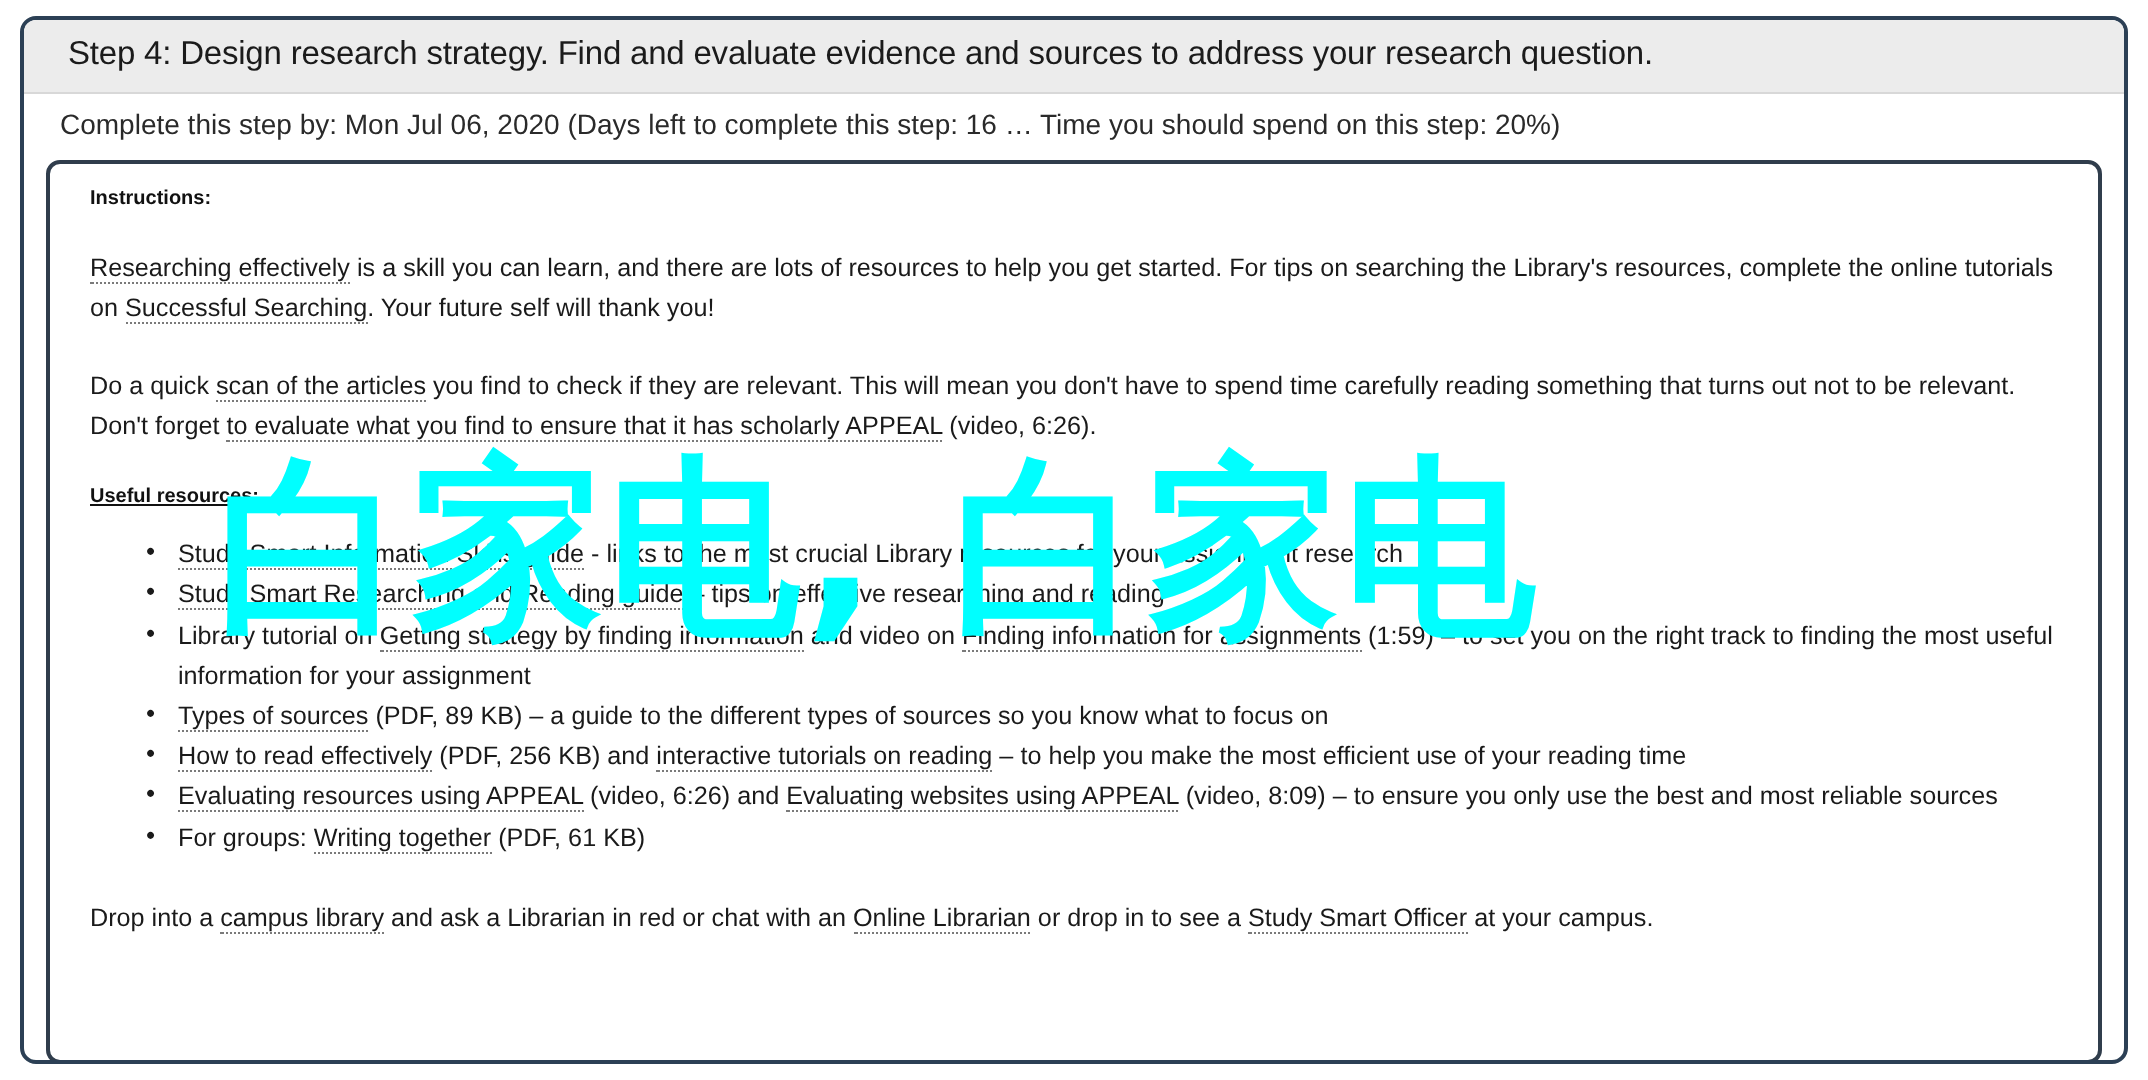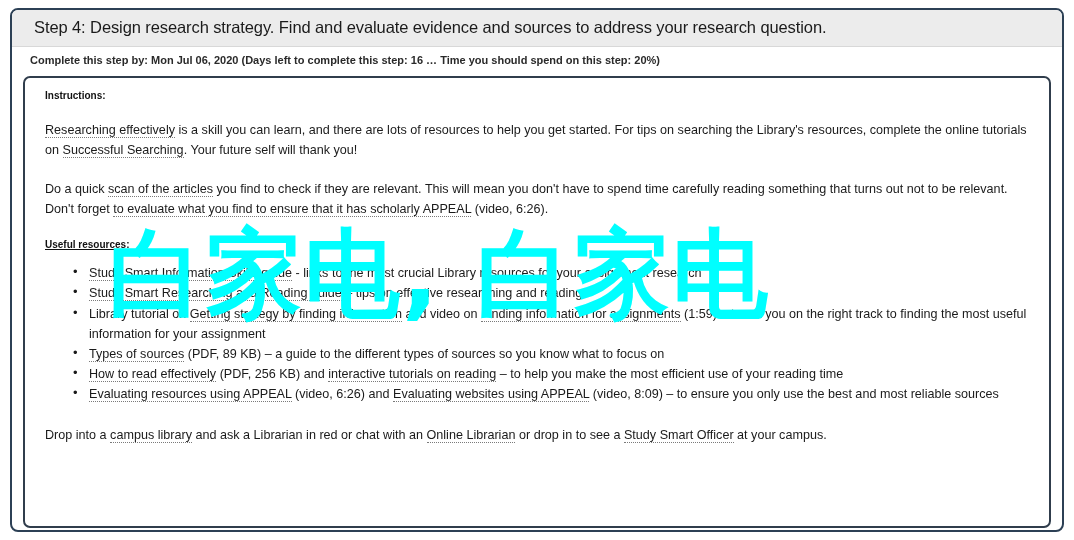--- a/index.html
+++ b/index.html
@@ -42,24 +42,23 @@
     padding: 8px 14px 9px 22px;
     font-size: 16.5px;
     color: #1b1b1b;
     letter-spacing: -0.1px;
     white-space: nowrap;
   }
 
   .step-subline {
     box-sizing: border-box;
     padding: 7px 14px 8px 18px;
-    font-size: 11px;
+    font-size: 14px;
     color: #2a2a2a;
     white-space: nowrap;
-    font-weight: bold;
   }
 
   
   .instructions-box {
     box-sizing: border-box;
     margin: 2px 11px 0 11px;
     border: 2px solid #303d4c;
     border-radius: 7px;
     background: #ffffff;
     height: 452px;
@@ -183,20 +182,23 @@
         </li>
 
         <li>
           <span class="dlnk">How to read effectively</span><span> (PDF, 256 KB) and </span><span class="dlnk">interactive tutorials on reading</span><span> – to help you make the most efficient use of your reading time</span>
         </li>
 
         <li>
           <span class="dlnk">Evaluating resources using APPEAL</span><span> (video, 6:26) and </span><span class="dlnk">Evaluating websites using APPEAL</span><span> (video, 8:09) – to ensure you only use the best and most reliable sources</span>
         </li>
 
+        <li>
+          <span>For groups: </span><span class="dlnk">Writing together</span><span> (PDF, 61 KB)</span>
+        </li>
 
       </ul>
 
       <div class="footer-para">
         <span>Drop into a </span><span class="dlnk">campus library</span><span> and ask a Librarian in red or chat with an </span><span class="dlnk">Online Librarian</span><span> or drop in to see a </span><span class="dlnk">Study Smart Officer</span><span> at your campus.</span>
       </div>
 
     </div>
 
   </div>

